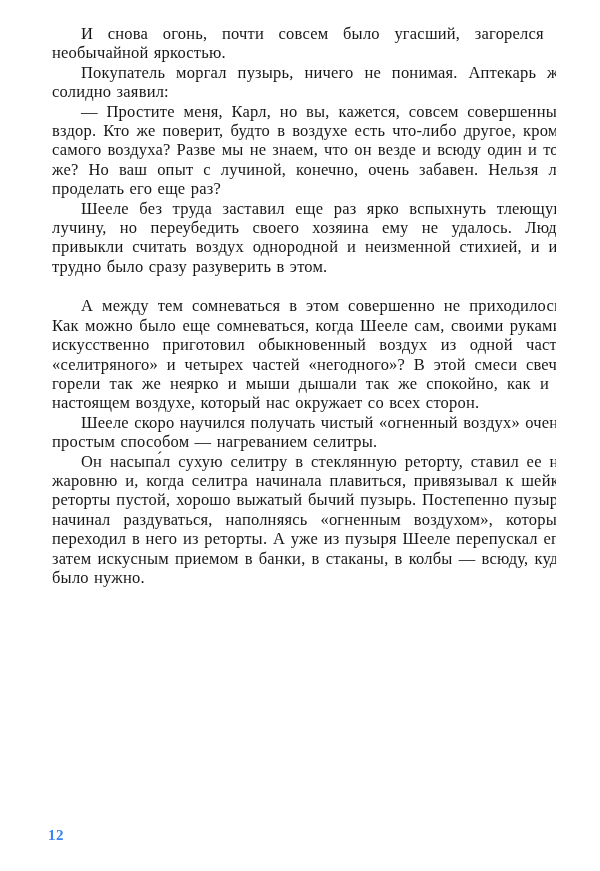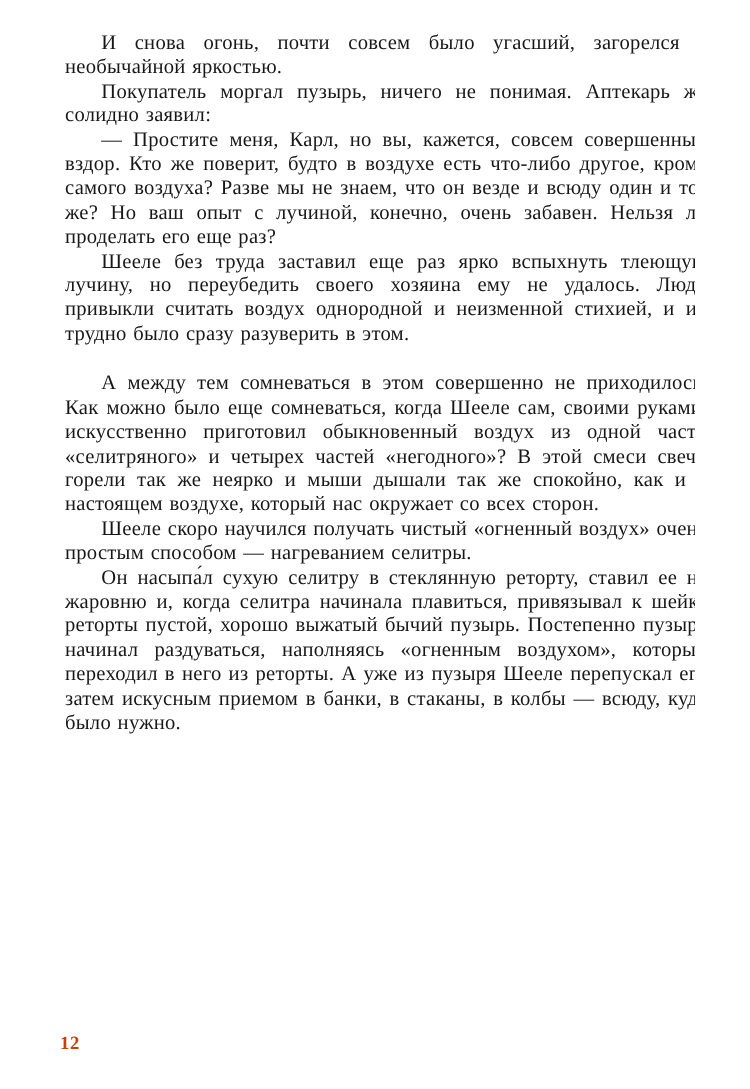--- a/index.html
+++ b/index.html
@@ -35,21 +35,21 @@
   p.para.section-break {
     margin-top: 20px;
   }
   .page-number {
     position: absolute;
     left: 48px;
     top: 827px;
     font-size: 15px;
     font-weight: bold;
     letter-spacing: 0.5px;
-    color: #c2410c;
+    color: #3b82f6;
   }
 </style>
 </head>
 <body>
 
 <div class="book-page">
   <div class="text-block">
       <p class="para">И снова огонь, почти совсем было угасший, загорелся с необычайной яркостью.</p>
       <p class="para">Покупатель моргал пузырь, ничего не понимая. Аптекарь же солидно заявил:</p>
       <p class="para">— Простите меня, Карл, но вы, кажется, совсем совершенный вздор. Кто же поверит, будто в воздухе есть что-либо другое, кроме самого воздуха? Разве мы не знаем, что он везде и всюду один и тот же? Но ваш опыт с лучиной, конечно, очень забавен. Нельзя ли проделать его еще раз?</p>

